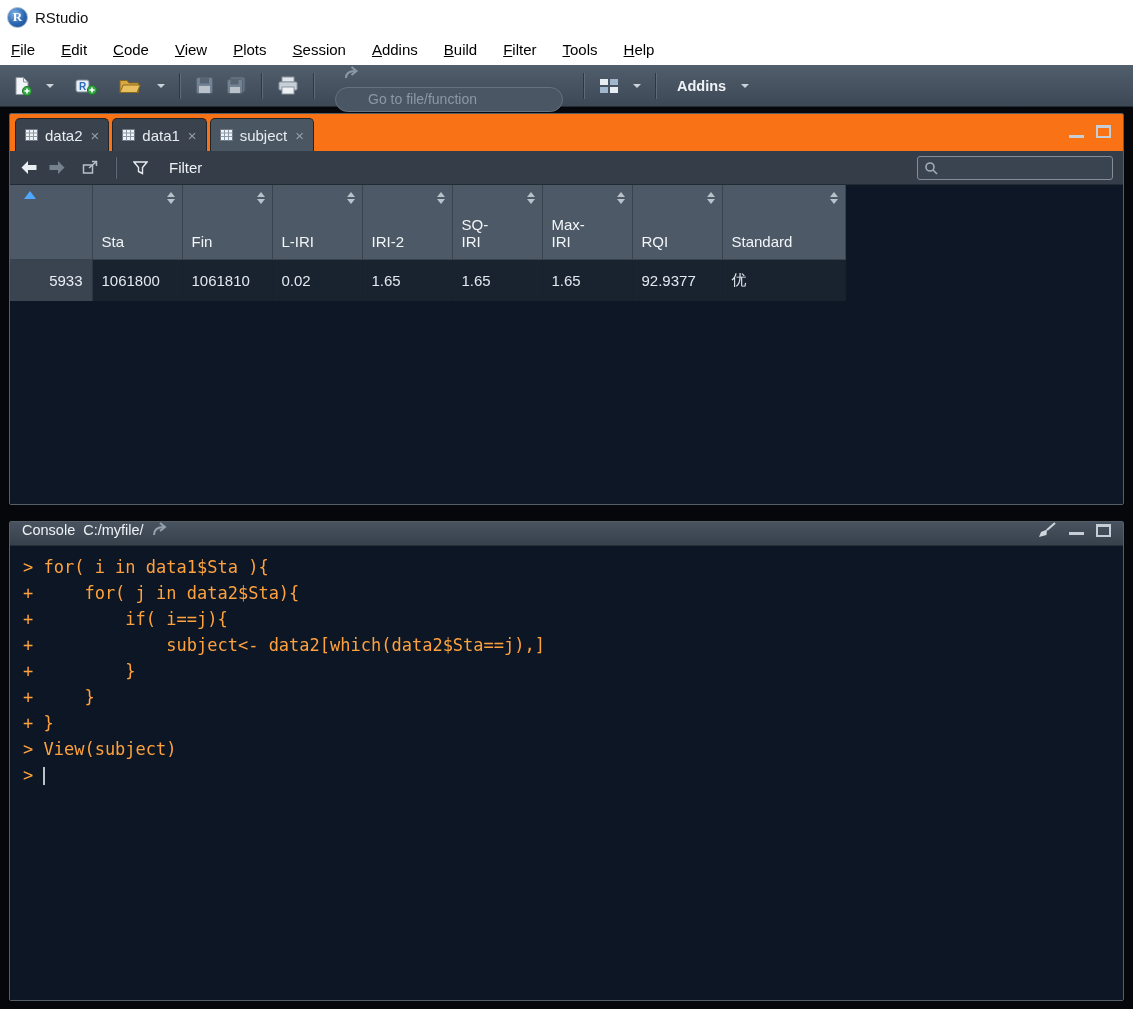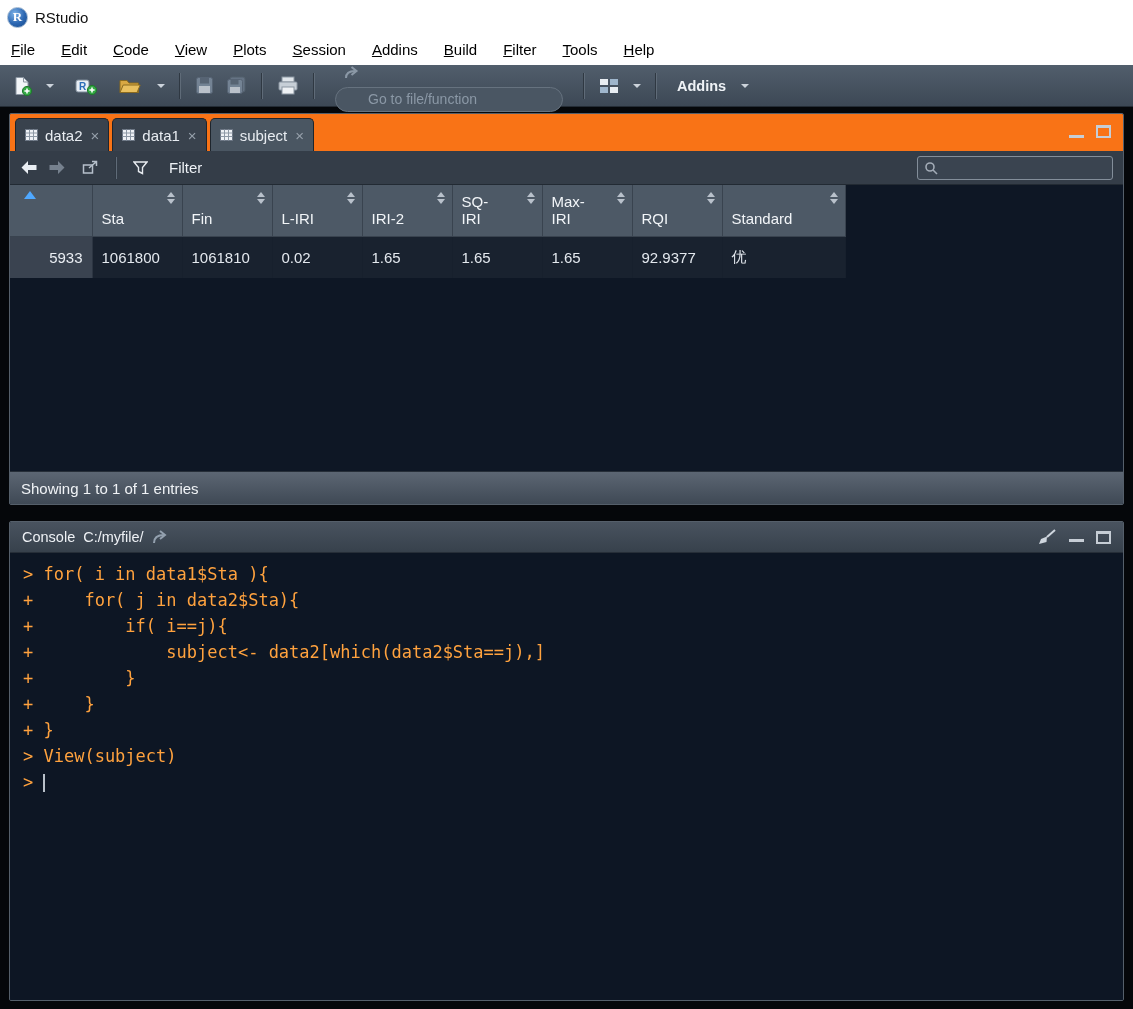--- a/index.html
+++ b/index.html
@@ -66,21 +66,21 @@
   .searchbox { margin-left:auto; width:196px; height:24px; background:#3a4450;
                border:1px solid #838e9a; border-radius:3px; display:flex; align-items:center;
                padding-left:6px; gap:5px; }
   .searchbox input { flex:1; background:transparent; border:none; outline:none;
                      color:#dfe4ea; font-size:13px; min-width:0; }
 
   
   .table-area { flex:1; background:#0e1725; overflow:hidden; }
   table.grid { border-collapse:collapse; table-layout:fixed; }
   .grid th { background:#4d5966; color:#f2f5f8; font-weight:normal; font-size:15px;
-             text-align:left; vertical-align:bottom; height:51px; position:relative;
+             text-align:left; vertical-align:bottom; height:74px; position:relative;
              padding:4px 16px 9px 9px; border-right:1px solid #39434f;
              border-bottom:1px solid #39434f; }
   .grid th.rownum-h { padding:0; }
   .th-wrap .th-label { display:inline-block; width:44px; }
   .sorters { position:absolute; top:7px; right:7px; display:flex; flex-direction:column; gap:2px; }
   .arr-up    { width:0; height:0; border-left:4px solid transparent; border-right:4px solid transparent;
                border-bottom:5px solid #b9c1cb; }
   .arr-down  { width:0; height:0; border-left:4px solid transparent; border-right:4px solid transparent;
                border-top:5px solid #b9c1cb; }
   .sorted-asc { position:absolute; top:6px; left:14px; width:0; height:0;
@@ -90,22 +90,22 @@
              border-right:1px solid #17202d; background:#19222f; }
   .grid td.rownum { background:#3a4350; color:#eaeef3; text-align:right;
                     border-right:1px solid #2c3542; }
 
   
   .statusbar { height:33px; flex:none; background:linear-gradient(#5c6673,#3f4955);
                border-top:1px solid #262e38; color:#f0f3f6; font-size:15px;
                display:flex; align-items:center; padding-left:11px; }
 
   
-  .console-header { height:31px; flex:none; background:linear-gradient(#49535f,#37414c);
-                    border-bottom:1px solid #262e38; display:flex; align-items:center;
+  .console-header { height:24px; flex:none; background:linear-gradient(#49535f,#37414c);
+                    border-bottom:1px solid #262e38; display:flex; align-items:flex-start;
                     gap:8px; padding:0 12px; color:#eef1f5; font-size:14.5px; }
   .console-header .right { margin-left:auto; display:flex; align-items:center; gap:12px; }
   .console-body { flex:1; background:#0d1624; padding:8px 13px 0 13px; }
   .console-line { white-space:pre; font-family:"DejaVu Sans Mono", monospace;
                   font-size:17px; line-height:26px; color:#ffa23e; }
   .cursor { display:inline-block; width:2px; height:18px; background:#b8c0c9;
             vertical-align:text-bottom; margin-left:10px; }
 </style>
 </head>
 <body>
@@ -374,23 +374,20 @@
             <td>1.65</td>
             <td>1.65</td>
             <td>1.65</td>
             <td>92.9377</td>
             <td>优</td>
           </tr>
         </tbody>
       </table>
     </div>
 
-    <div class="statusbar">
-      <span>Showing 1 to 1 of 1 entries</span>
-    </div>
   </div>
 
   <div class="pane console-pane">
     <div class="console-header">
       <span>Console</span>
       <span>C:/myfile/</span>
       <svg width="18" height="14" viewBox="0 0 18 14">
         <path d="M2 13 C2 6 8 5 12 5" fill="none" stroke="#93a0ae" stroke-width="2"></path>
         <path d="M8 1 L13 5 L8 9" fill="none" stroke="#93a0ae" stroke-width="2"></path>
       </svg>

